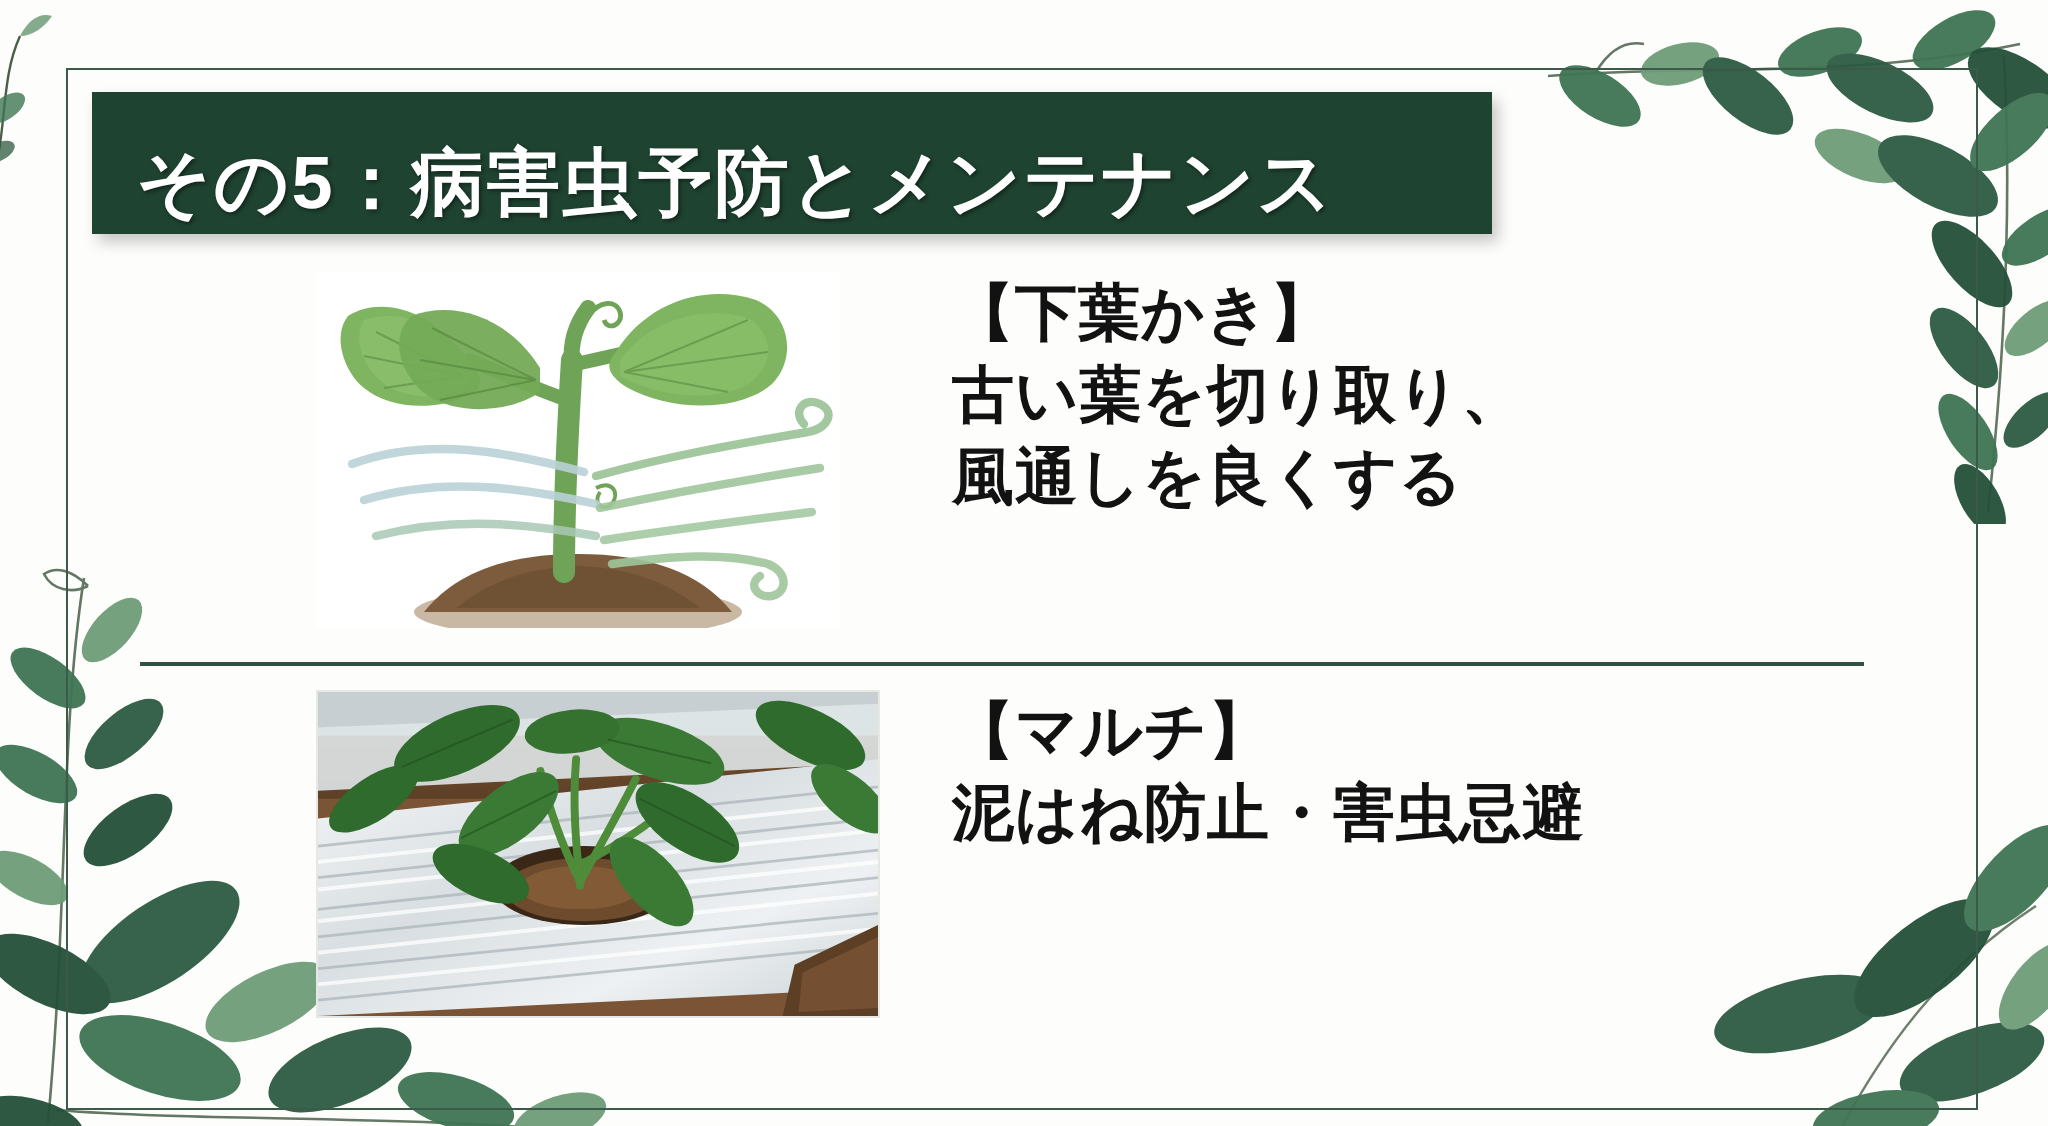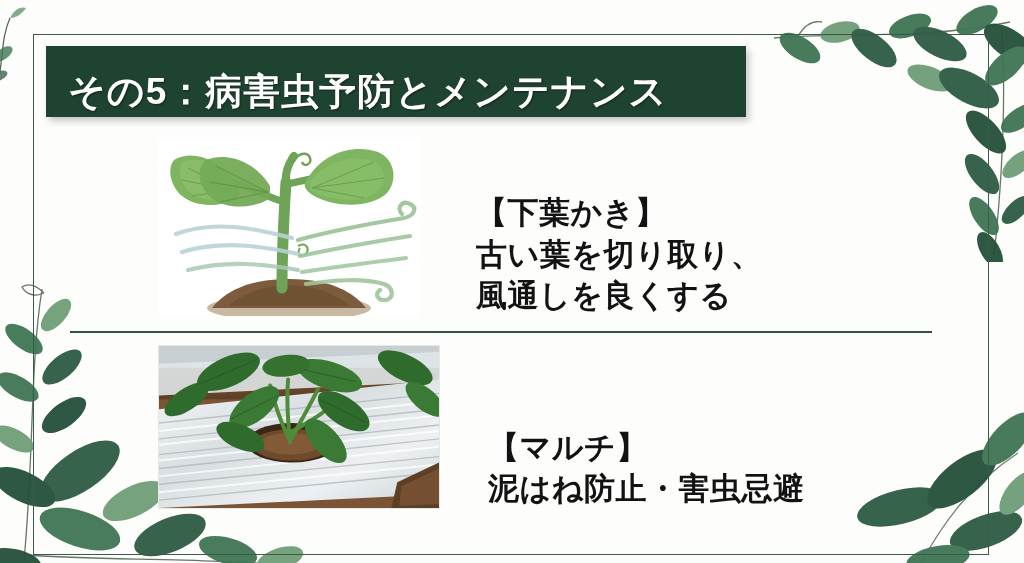--- a/index.html
+++ b/index.html
@@ -57,21 +57,21 @@
     padding-left:22px;
     white-space:nowrap;
     text-shadow:1px 1px 2px rgba(0,0,0,0.45);
   }
 
   
   .row {
     position:absolute;
     z-index:4;
     display:flex;
-    align-items:flex-end;
+    align-items:flex-start;
   }
   .row-1 { left:158px; top:136px; width:760px; height:180px; }
   .row-2 { left:158px; top:345px; width:760px; height:164px; }
 
   .thumb {
     position:relative;
     flex:0 0 auto;
     overflow:hidden;
     background:#ffffff;
   }
@@ -80,21 +80,21 @@
 
   .caption {
     margin-left:56px;
     color:#121212;
     font-weight:700;
     line-height:1.33;
     white-space:pre-line;
     font-size:31px;
     letter-spacing:0.5px;
   }
-  .caption-2 { font-size:31px; margin-left:48px; }
+  .caption-2 { font-size:31px; margin-left:36px; }
 
   
   .divider {
     position:absolute;
     left:70px; top:331px;
     width:862px; height:0;
     border-top:2px solid #2f5342;
     z-index:3;
   }
 

